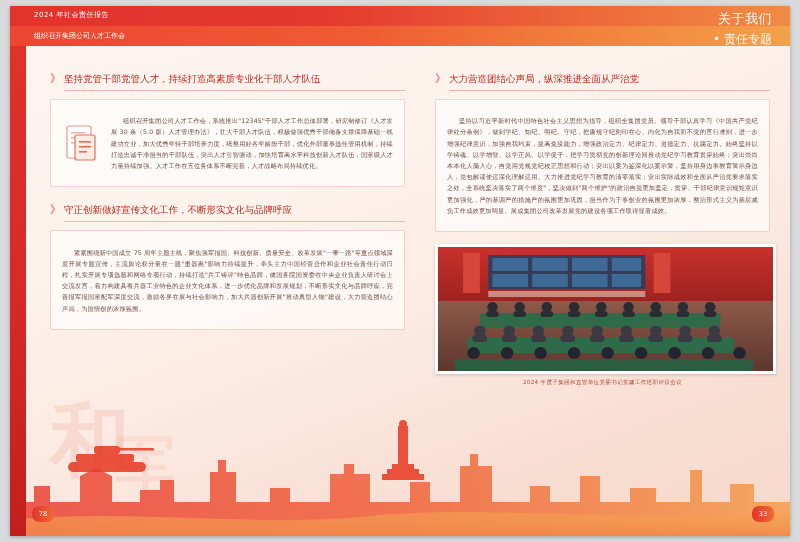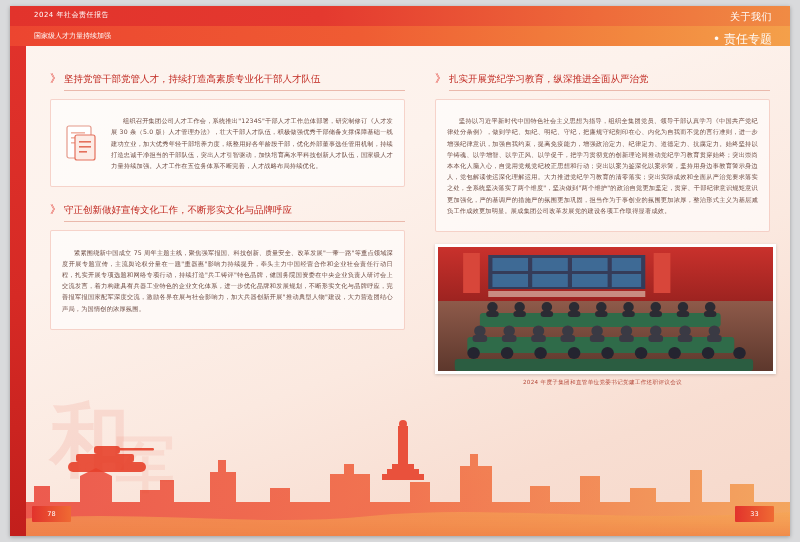--- a/index.html
+++ b/index.html
@@ -23,21 +23,21 @@
   
   .topbar{
     position:absolute;left:0;top:0;right:0;height:20px;
     background:linear-gradient(90deg,#e2332c 0%,#e4392f 40%,#ee6a3a 75%,#f08b44 100%);
     color:#fff;
   }
   .topbar .t-left{
     position:absolute;left:24px;top:4px;font-size:7px;letter-spacing:.5px;
   }
   .topbar .t-right{
-    position:absolute;right:18px;top:4px;font-size:10px;letter-spacing:.5px;
+    position:absolute;right:18px;top:4px;font-size:13px;letter-spacing:.5px;
   }
   .subbar{
     position:absolute;left:0;top:20px;right:0;height:20px;
     background:linear-gradient(90deg,#ec4530 0%,#ef5c33 45%,#f2883f 80%,#f4a04a 100%);
     color:#fff;
   }
   .subbar .s-left{position:absolute;left:24px;top:5px;font-size:7px;}
   .subbar .s-right{position:absolute;right:18px;top:5px;font-size:12px;opacity:.95;}
 
   
@@ -86,24 +86,24 @@
   .photo-wrap{
     margin-top:12px;border:3px solid #fff;box-shadow:0 1px 3px rgba(0,0,0,.18);
     position:relative;width:100%;height:124px;overflow:hidden;background:#3a2a24;
   }
   .photo-cap{
     margin-top:5px;font-size:5.6px;color:#b4483a;text-align:center;letter-spacing:.3px;
   }
 
   
   .pg{
-    position:absolute;bottom:14px;width:39px;height:16px;
+    position:absolute;bottom:14px;width:22px;height:16px;
     background:linear-gradient(90deg,#e2332c,#ef6a33);
     color:#fff;font-size:6.5px;display:flex;align-items:center;justify-content:center;
-    border-radius:1px;
+    border-radius:7px;
   }
   .pg-l{left:22px;}
   .pg-r{right:16px;}
 
   .sec2{margin-top:16px;}
 </style>
 </head>
 <body>
 
 <div class="page">
@@ -151,21 +151,21 @@
   <div class="wm wm1">和</div>
   <div class="wm wm2">军</div>
 
   <div class="spine"></div>
 
   <div class="topbar">
     <div class="t-left">2024 年社会责任报告</div>
     <div class="t-right">关于我们</div>
   </div>
   <div class="subbar">
-    <div class="s-left">国家级人才力量持续加强</div>
+    <div class="s-left">组织召开集团公司人才工作会</div>
     <div class="s-right">• 责任专题</div>
   </div>
 
   <div class="col-left">
 
     <div>
       <div class="sec-head">
         <span class="chev">》</span>
         <div class="sec-title">坚持党管干部党管人才，持续打造高素质专业化干部人才队伍</div>
       </div>
@@ -192,21 +192,21 @@
       <div class="body-card">
         <p class="body-text indent">紧紧围绕新中国成立 75 周年主题主线，聚焦强军报国、科技创新、质量安全、改革发展"一带一路"等重点领域深度开展专题宣传，主流舆论权分量在一题"重器惠"影响力持续提升，奉头主力中国经营合作和企业社会责任行动日程，扎实开展专项选题和网络专项行动，持续打造"兵工铸评"特色品牌，健国务院国资委在中央企业负责人研讨会上交流发言，着力构建具有兵器工业特色的企业文化体系，进一步优化品牌和发展规划，不断形实文化与品牌呼应，完善报军报国家配军深度交流，激励各界在展与社会影响力，加大兵器创新开展"推动典型人物"建设，大力营造团结心声局，为国情创的浓厚氛围。</p>
       </div>
     </div>
 
   </div>
 
   <div class="col-right">
     <div class="sec-head">
       <span class="chev">》</span>
-      <div class="sec-title">扎实开展党纪学习教育，纵深推进全面从严治党</div>
+      <div class="sec-title">大力营造团结心声局，纵深推进全面从严治党</div>
     </div>
     <div class="body-card">
       <p class="body-text indent">坚持以习近平新时代中国特色社会主义思想为指导，组织全集团党员、领导干部认真学习《中国共产党纪律处分条例》，做到学纪、知纪、明纪、守纪，把廉规守纪刻印在心、内化为自我而不觉的言行准则，进一步增强纪律意识，加强自我约束，提高免疫能力，增强政治定力、纪律定力、道德定力、抗腐定力。始终坚持以学铸魂、以学增智、以学正风、以学促干，把学习贯彻党的创新理论同推动党纪学习教育贯穿始终；突出崇尚本本化人脑入心，自觉用党规党纪校正思想和行动；突出以案为鉴深化以案示警，坚持用身边事教育警示身边人，党包解读使运深化理解运用。大力推进党纪学习教育的清零落实；突出实际成效和全面从严治党要求落实之处，全系统坚决落实了两个维度"，坚决做到"两个维护"的政治自觉更加坚定，贯穿、干部纪律意识规矩意识更加强化，严的基调严的措施严的氛围更加巩固，担当作为于事创业的氛围更加浓厚，整治形式主义为基层减负工作成效更加明显。展成集团公司改革发展党的建设各项工作取得显著成效。</p>
     </div>
 
     <div class="photo-wrap">
       <svg viewBox="0 0 320 124" preserveAspectRatio="none" style="width:100%;height:100%;display:block">
         <defs>
           <linearGradient id="wall" x1="0" y1="0" x2="0" y2="1">
             <stop offset="0%" stop-color="#c9312c"></stop>

